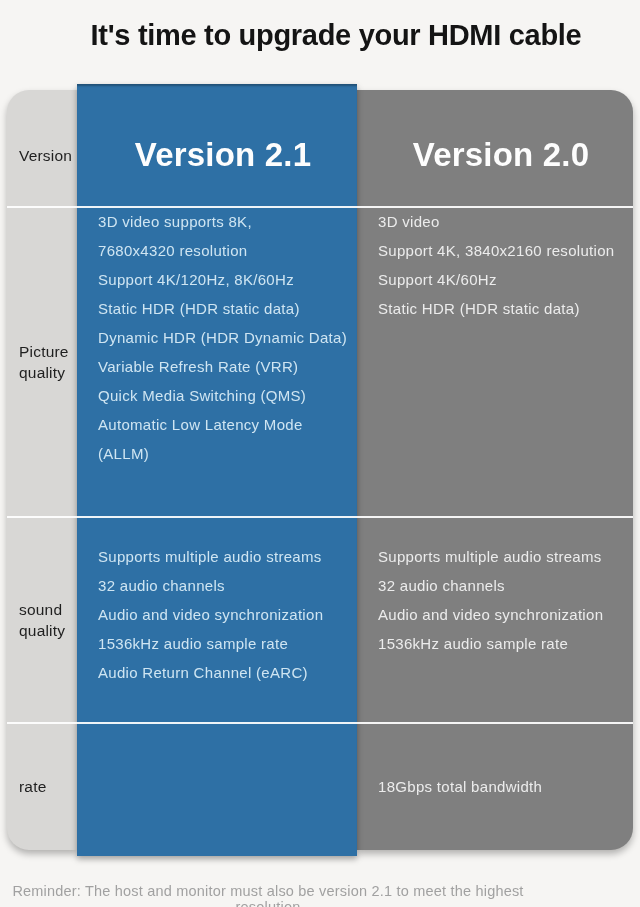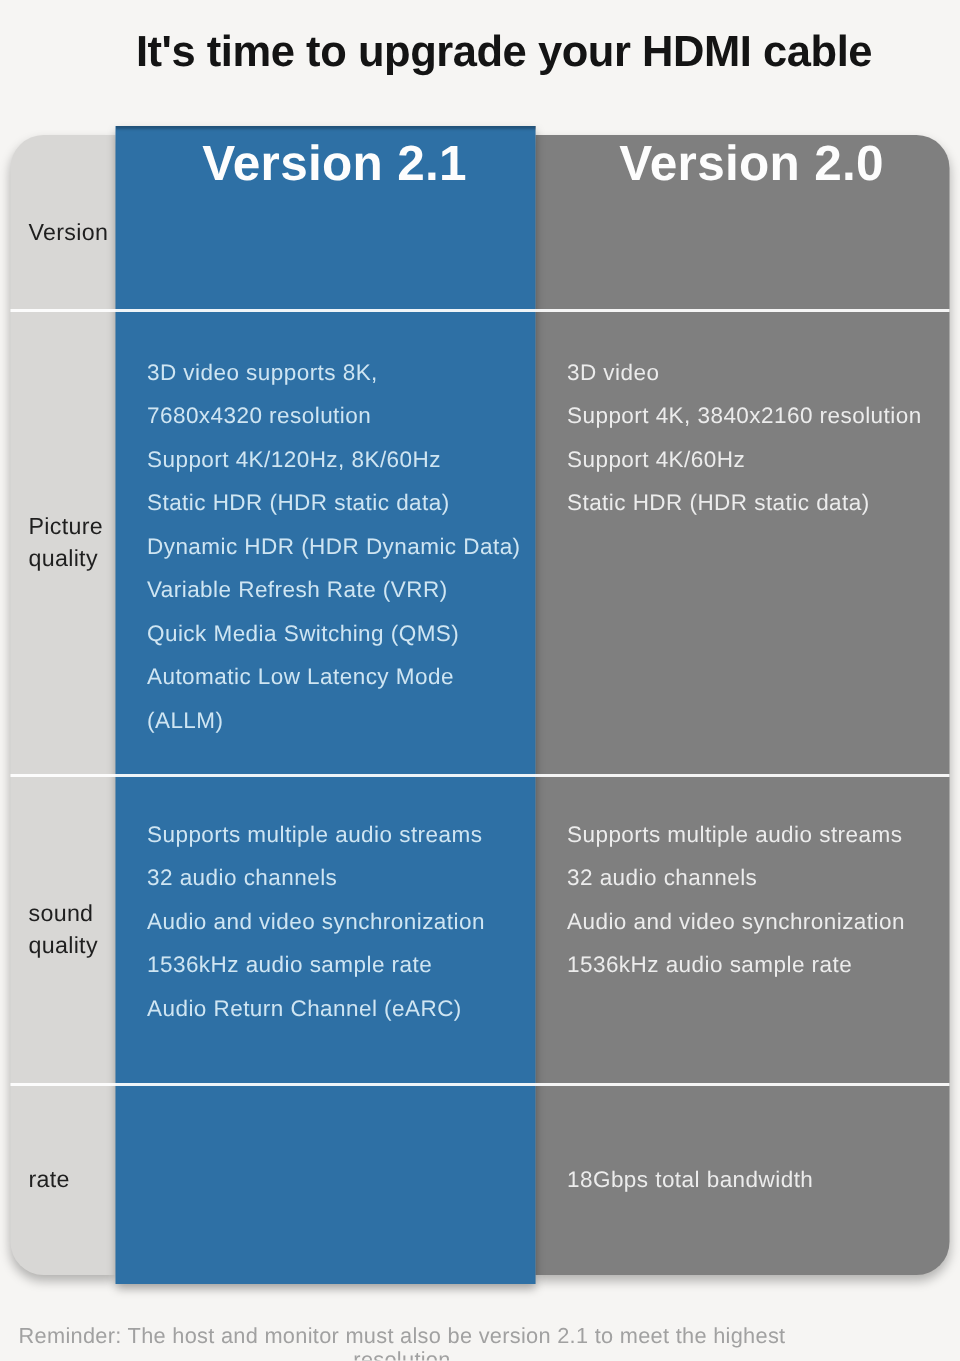--- a/index.html
+++ b/index.html
@@ -42,23 +42,23 @@
   .cell{position:absolute;z-index:2;box-sizing:border-box;font-size:15px;letter-spacing:0.3px;}
   .r0{top:0;height:130px}
   .r1{top:117px;height:310px}
   .r2{top:427px;height:206px}
   .r3{top:633px;height:127px}
   .c-label{left:0;width:70px;padding-left:12px;color:#1f1f1f;
     display:flex;flex-direction:column;justify-content:center;
     font-size:15.5px;line-height:21px;letter-spacing:0.2px;}
   .c-blue{left:70px;width:280px;padding-left:21px;color:var(--blue-text,#cfe5f2);}
   .c-gray{left:350px;width:276px;padding-left:21px;color:var(--gray-text,#ececec);}
-  .c-head{display:flex;align-items:flex-start;justify-content:center;padding-left:12px;
+  .c-head{display:flex;align-items:center;justify-content:center;padding-left:12px;
     font-size:33px;font-weight:bold;color:#fdfdfd;letter-spacing:0.2px;}
-  .c-list{padding-top:27px;line-height:29px;}
+  .c-list{line-height:29px;}
   .r2.c-list{padding-top:25px;}
   .c-mid{display:flex;flex-direction:column;justify-content:center;line-height:28px;}
   .reminder{
     position:absolute;left:0;top:883px;width:536px;text-align:center;
     font-size:14.5px;color:#a1a1a1;letter-spacing:0.2px;
   }
 </style>
 </head>
 <body>
 

